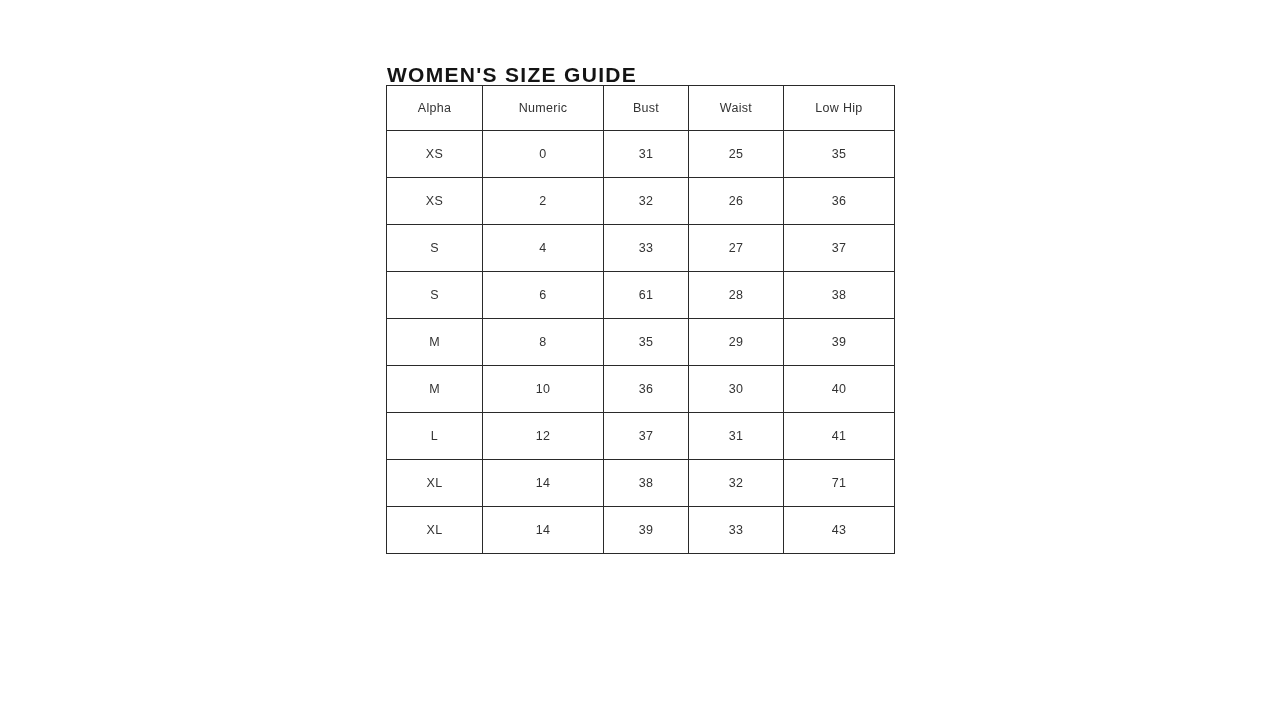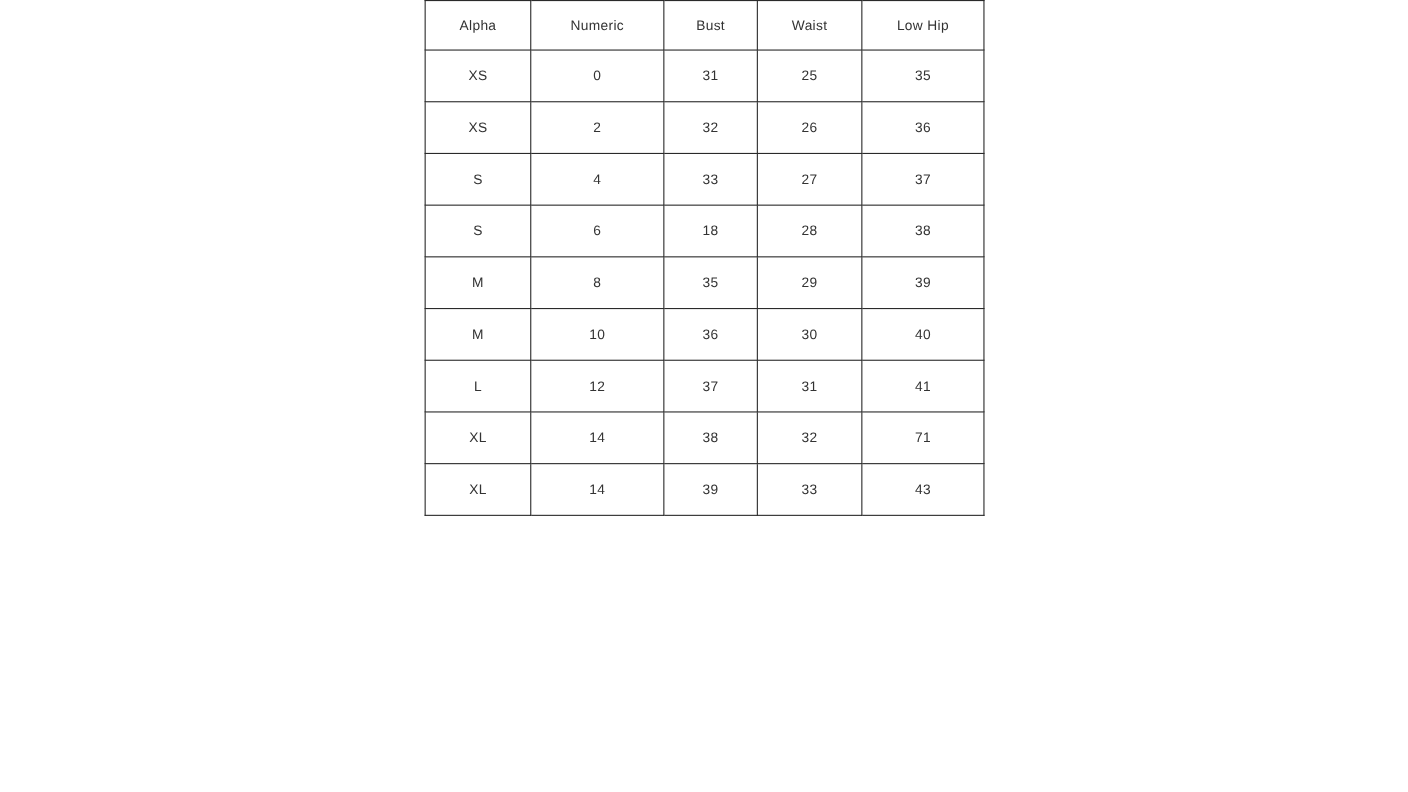--- a/index.html
+++ b/index.html
@@ -77,20 +77,21 @@
   }
 </style>
 </head>
 <body>
 
 <div class="page">
 
 
   <div class="content">
 
+    <h1 class="page-title">WOMEN'S SIZE GUIDE</h1>
 
 
     <table class="size-table">
       <colgroup>
           <col style="width: 96px;">
           <col style="width: 121px;">
           <col style="width: 85px;">
           <col style="width: 95px;">
           <col style="width: 111px;">
         </colgroup>
@@ -121,21 +122,21 @@
           <tr>
             <td>S</td>
             <td>4</td>
             <td>33</td>
             <td>27</td>
             <td>37</td>
           </tr>
           <tr>
             <td>S</td>
             <td>6</td>
-            <td>18</td>
+            <td>61</td>
             <td>28</td>
             <td>38</td>
           </tr>
           <tr>
             <td>M</td>
             <td>8</td>
             <td>35</td>
             <td>29</td>
             <td>39</td>
           </tr>

